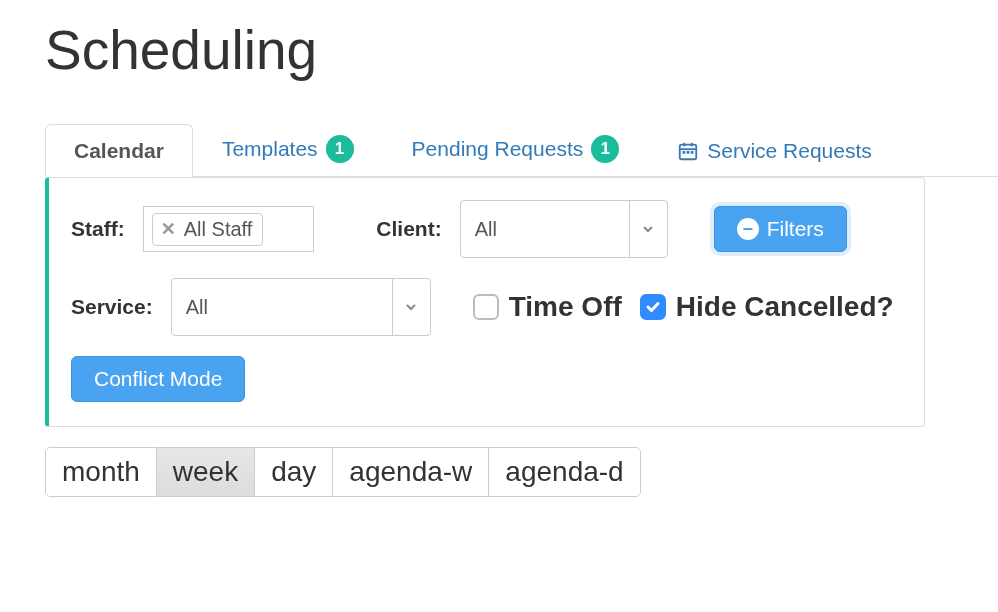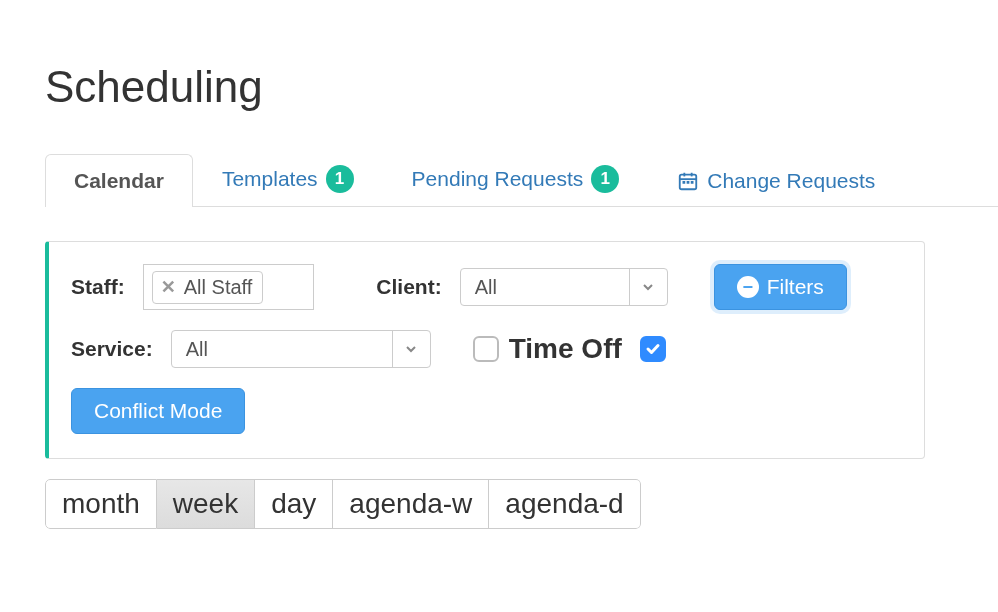--- a/index.html
+++ b/index.html
@@ -8,25 +8,24 @@
     background: #fff;
     color: #333;
     width: 998px;
     height: 612px;
     overflow: hidden;
   }
   .page {
     padding: 18px 0 0 45px;
   }
   h1.page-title {
-    font-size: 44px;
+    font-size: 55px;
     font-weight: 500;
     color: #333;
     margin-bottom: 38px;
-    margin-top: 44px;
   }
   
   .tabs {
     display: flex;
     align-items: flex-end;
     gap: 0;
     border-bottom: 1px solid #ddd;
     position: relative;
   }
   .tab {
@@ -58,21 +57,20 @@
     padding: 0 8px;
     border-radius: 14px;
     background: #1abc9c;
     color: #fff;
     font-size: 17px;
     font-weight: 600;
   }
   .tab .cal-icon svg { display:block; }
   
   .filter-panel {
-    margin-top: 34px;
     border: 1px solid #ddd;
     border-left: 4px solid #1abc9c;
     border-radius: 4px;
     padding: 22px 22px 24px 22px;
     width: 880px;
   }
   .filter-row {
     display: flex;
     align-items: center;
     flex-wrap: wrap;
@@ -111,21 +109,21 @@
     font-size: 18px;
     line-height: 1;
   }
   
   .select {
     display: inline-flex;
     align-items: stretch;
     border: 1px solid #ccc;
     border-radius: 4px;
     overflow: hidden;
-    height: 38px;
+    height: 58px;
     background: #fff;
   }
   .select .select-value {
     padding: 9px 14px;
     font-size: 20px;
     color: #555;
     display:flex; align-items:center;
   }
   .select .select-caret {
     width: 38px;
@@ -222,21 +220,21 @@
         <svg width="22" height="22" viewBox="0 0 24 24" fill="none" stroke="#337ab7" stroke-width="2">
           <rect x="3" y="5" width="18" height="16" rx="2"></rect>
           <line x1="3" y1="10" x2="21" y2="10"></line>
           <line x1="8" y1="3" x2="8" y2="7"></line>
           <line x1="16" y1="3" x2="16" y2="7"></line>
           <rect x="6" y="12" width="3" height="3" fill="#337ab7" stroke="none"></rect>
           <rect x="10.5" y="12" width="3" height="3" fill="#337ab7" stroke="none"></rect>
           <rect x="15" y="12" width="3" height="3" fill="#337ab7" stroke="none"></rect>
         </svg>
       </span>
-      <span>Change Requests</span>
+      <span>Service Requests</span>
     </div>
 
   </div>
 
   
   <div class="filter-panel">
 
     <div class="filter-row">
       <span class="lbl">Staff:</span>
 
@@ -286,20 +284,21 @@
         <span class="chk-box"></span>
         <span class="chk-label">Time Off</span>
       </span>
 
       <span class="chk">
         <span class="chk-box checked">
           <svg width="16" height="16" viewBox="0 0 16 16">
               <path d="M3 8 L6.5 11.5 L13 4.5" fill="none" stroke="#fff" stroke-width="3" stroke-linecap="round" stroke-linejoin="round"></path>
             </svg>
         </span>
+        <span class="chk-label">Hide Cancelled?</span>
       </span>
     </div>
 
     <div class="filter-row" style="margin-bottom:0;">
       <span class="btn btn-primary plain">
         <span>Conflict Mode</span>
       </span>
     </div>
 
   </div>

